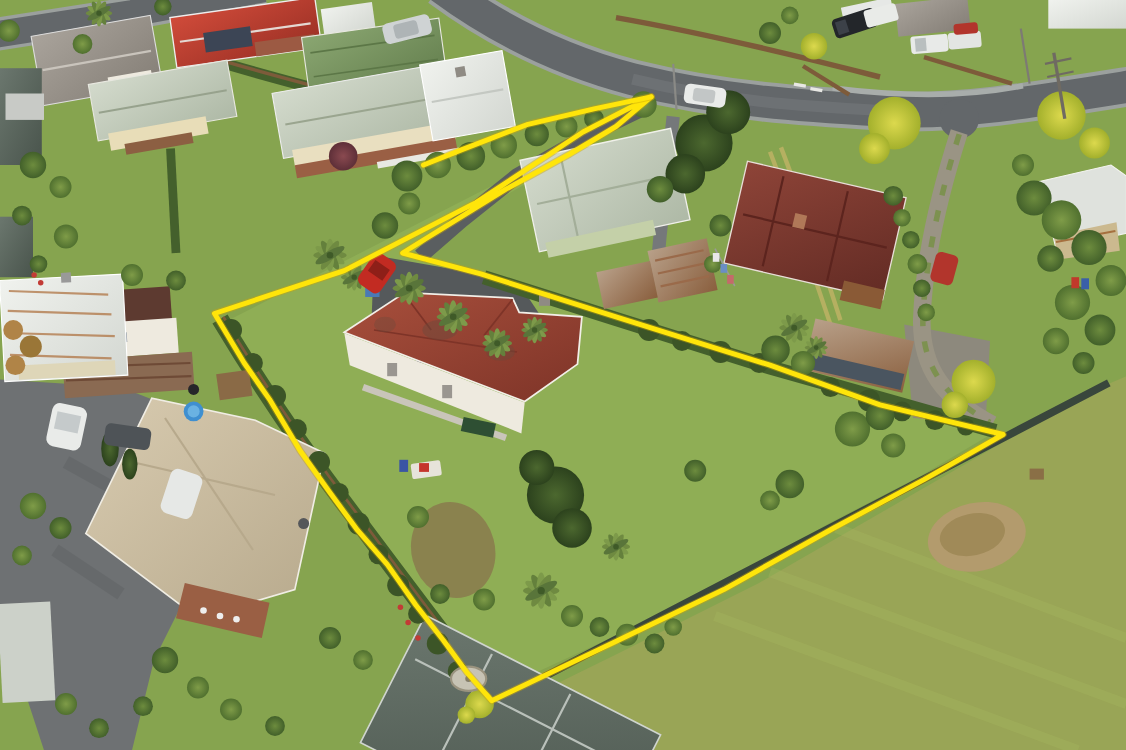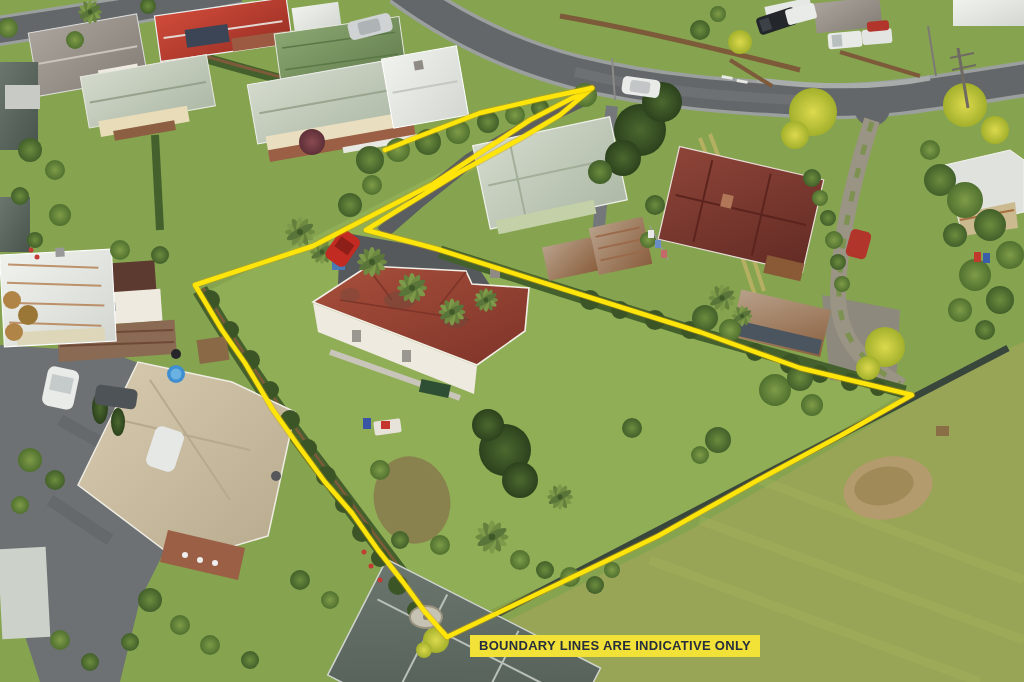--- a/index.html
+++ b/index.html
@@ -479,14 +479,13 @@
 </g>
 
 <g>
   <polygon class="bndE" points="592,88 530,120 433,184 313,246 195,285 222,330 245,363 273,410 300,448 325,482 352,513 378,550 403,582 425,612 447,637 556,585 658,536 758,480 840,436 912,395 800,368 700,332 560,288 437,249 366,230 400,209 460,172 518,140 560,115"></polygon>
   <polygon class="bnd" points="592,88 530,120 433,184 313,246 195,285 222,330 245,363 273,410 300,448 325,482 352,513 378,550 403,582 425,612 447,637 556,585 658,536 758,480 840,436 912,395 800,368 700,332 560,288 437,249 366,230 400,209 460,172 518,140 560,115"></polygon>
   <polyline class="bndE" points="592,88 540,99 480,113 420,136 385,150"></polyline>
   <polyline class="bnd" points="592,88 540,99 480,113 420,136 385,150"></polyline>
 </g>
 </svg>
 
-<div id="banner">BOUNDARY LINES ARE INDICATIVE ONLY</div>
 </div>
 
 </body></html>

